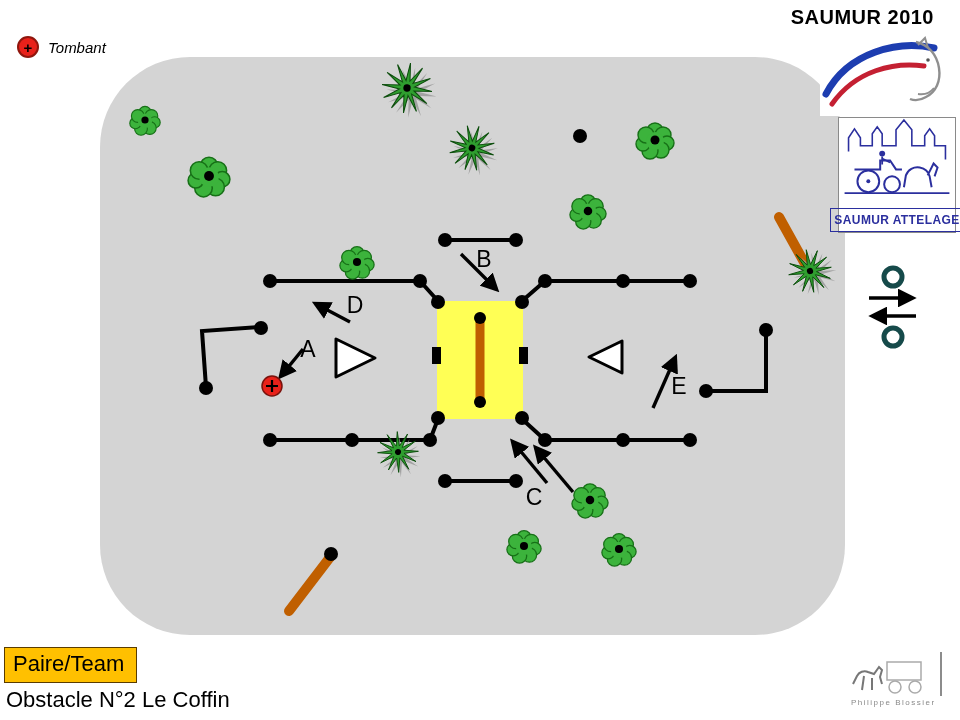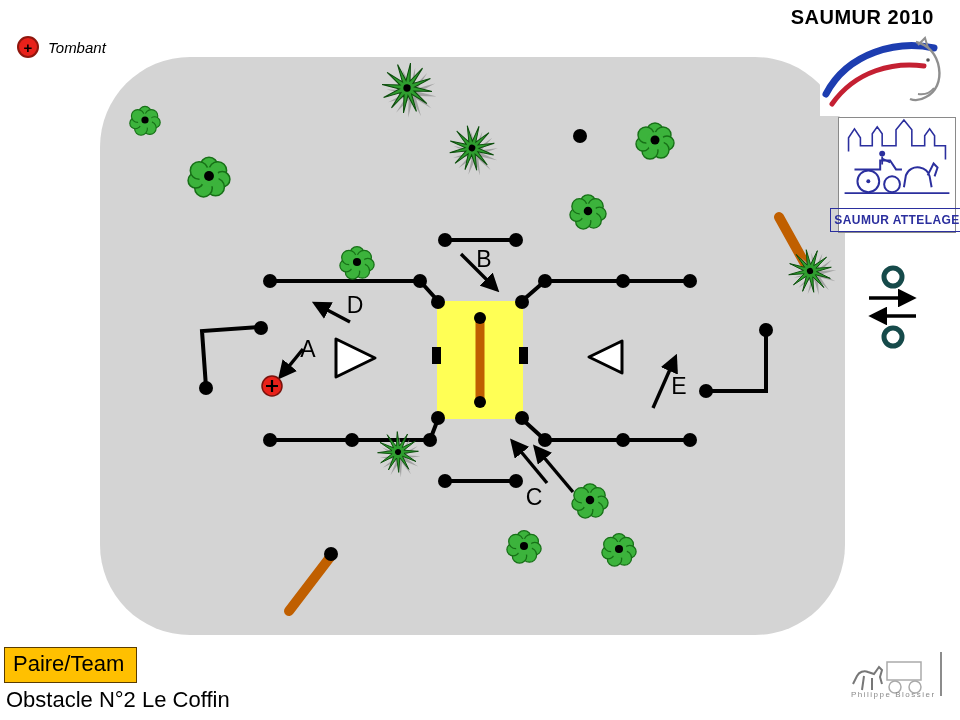--- a/index.html
+++ b/index.html
@@ -49,21 +49,21 @@
 
   .class-box {
     position:absolute; left:4px; top:647px;
     background:var(--class-box,#ffc000); border:1px solid #5a3c00;
     padding:3px 12px 5px 8px; font-size:22px; color:#000;
   }
   .obstacle-title { position:absolute; left:6px; top:687px; font-size:22px; color:#000; }
 
   .signature { position:absolute; left:843px; top:650px; width:114px; height:66px; }
   .sig-caption {
-    position:absolute; left:8px; top:40px;
+    position:absolute; left:8px; top:48px;
     font-size:8px; color:#8a8a8a; letter-spacing:1.5px; white-space:nowrap;
   }
 </style>
 </head>
 <body>
 
 <div class="page">
 
   <svg id="course" width="960" height="720" viewBox="0 0 960 720">
     <defs>

